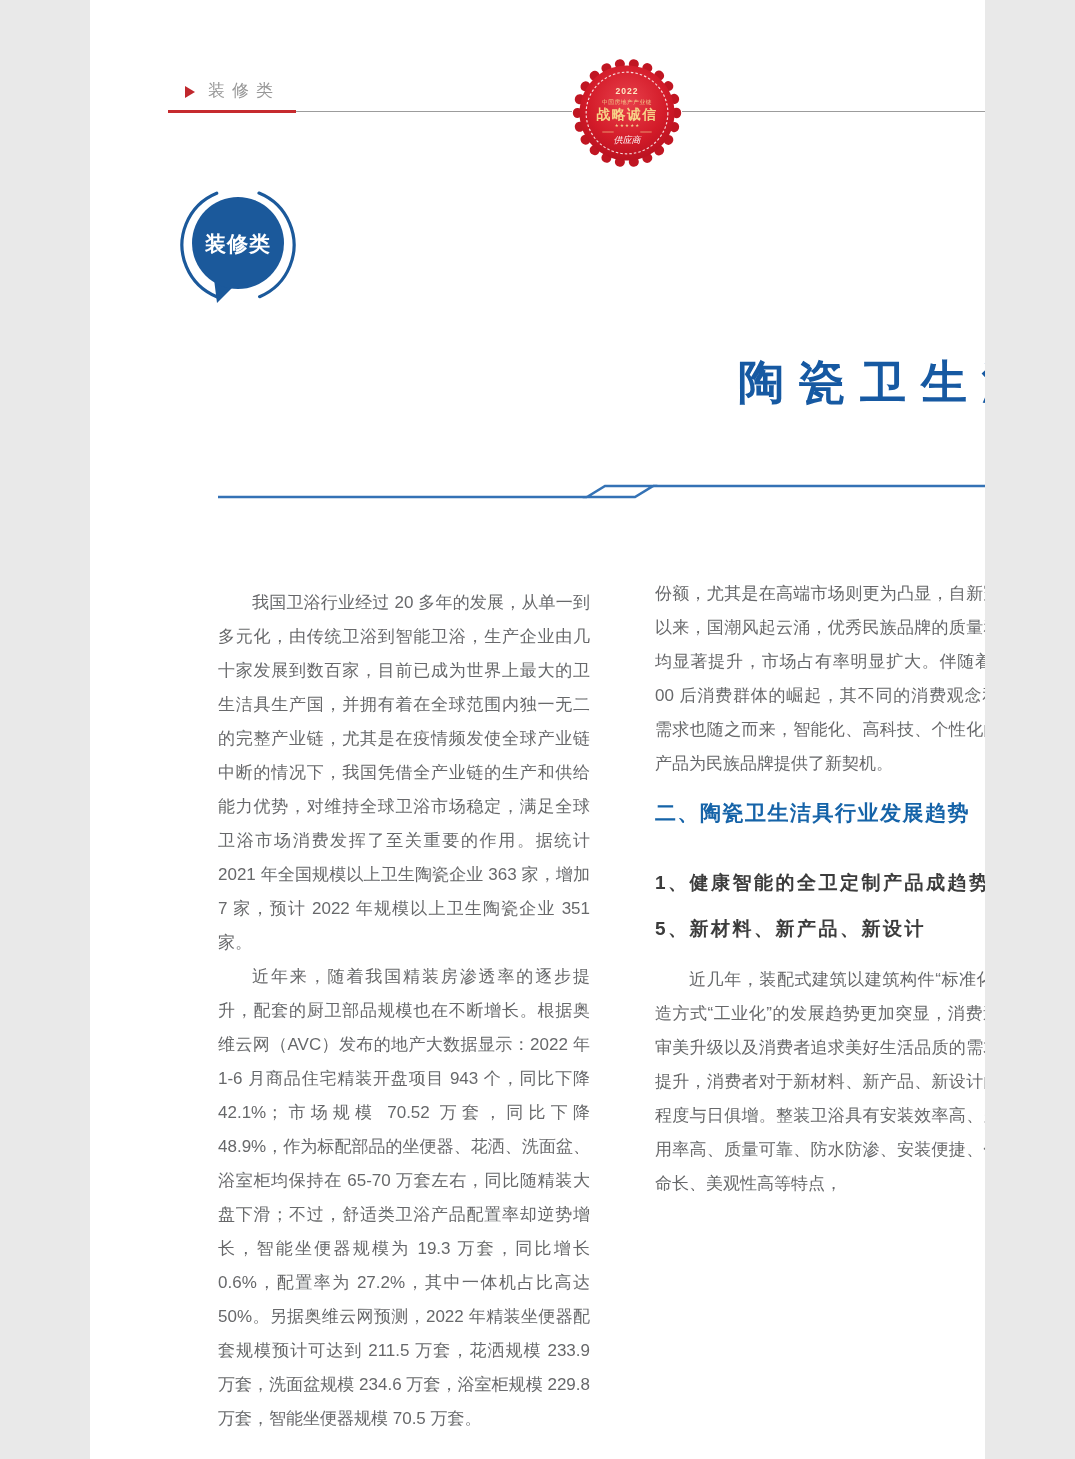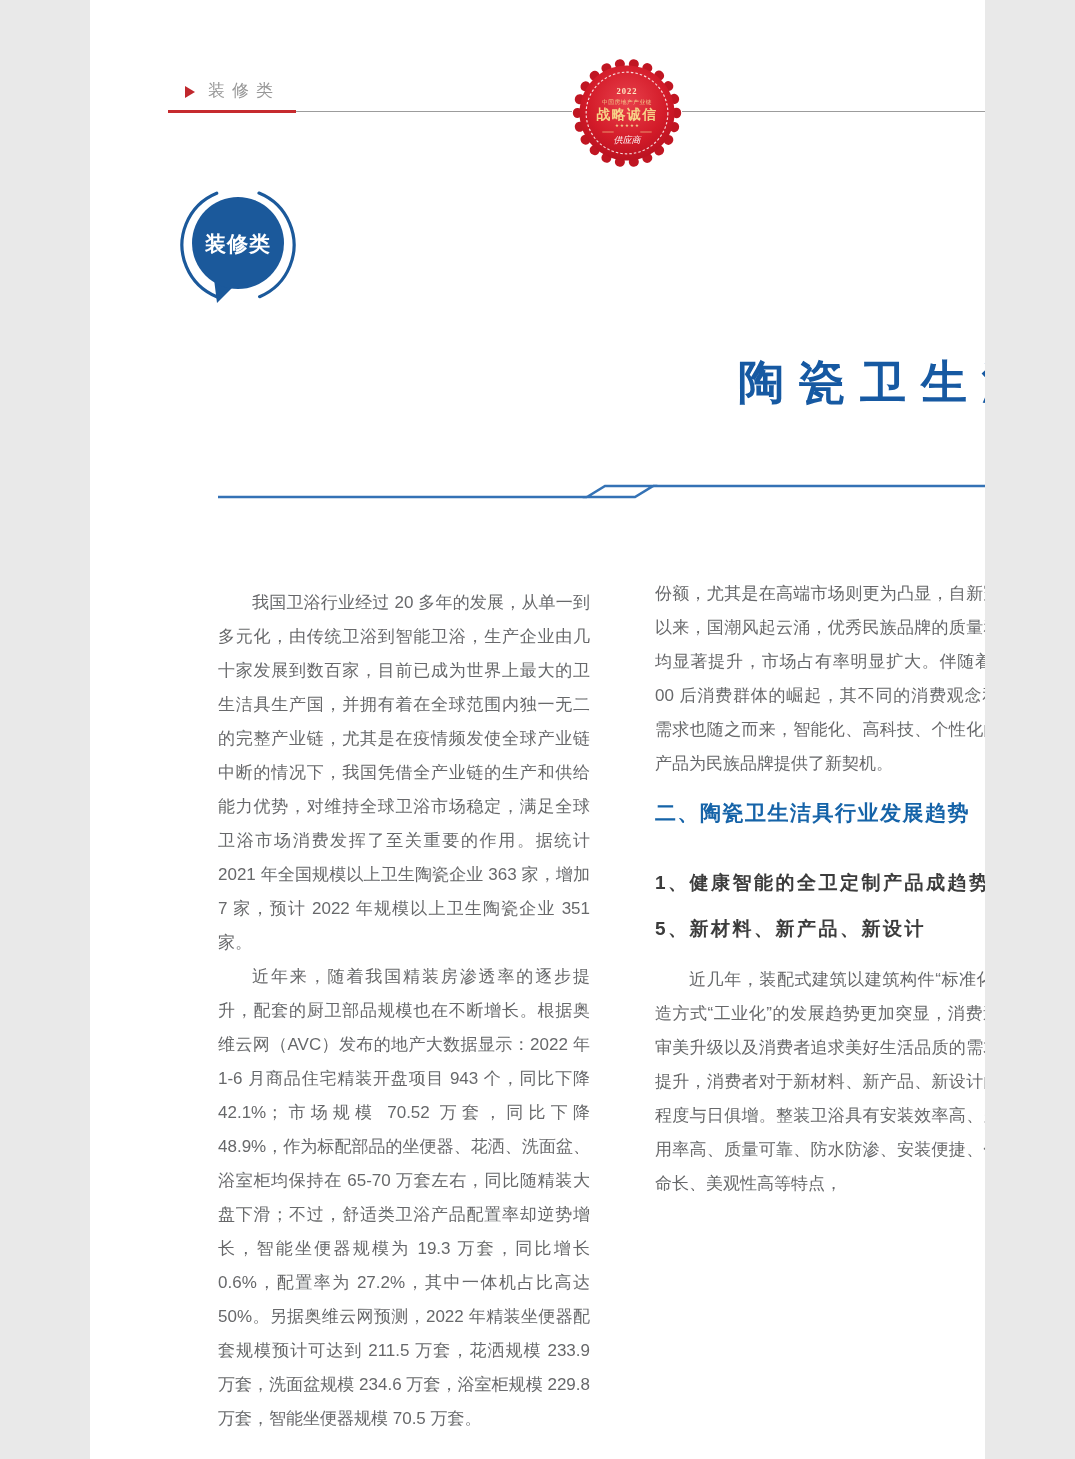--- a/index.html
+++ b/index.html
@@ -35,21 +35,21 @@
     position: absolute; left: 206px; top: 111px;
     width: 737px; height: 1px; background: #9c9c9c;
   }
   .hdr-pagenum {
     position: absolute; left: 945px; top: 96px;
     font-family: "Liberation Serif", "DejaVu Serif", serif;
     font-size: 22px; color: #3f3f3f; letter-spacing: 1px;
   }
 
   
-  .seal { position: absolute; left: 480px; top: 56px; width: 114px; height: 114px; font-family: Liberation Serif, serif; }
+  .seal { position: absolute; left: 480px; top: 56px; width: 114px; height: 114px; }
 
   
   .bubble { position: absolute; left: 84px; top: 184px; width: 132px; height: 138px; }
 
   
   .doc-title {
     position: absolute; left: 0; top: 352px; width: 1075px;
     text-align: right;
     font-size: 46px; font-weight: 900; color: #1659a2;
     letter-spacing: 15px; text-indent: 15px;

